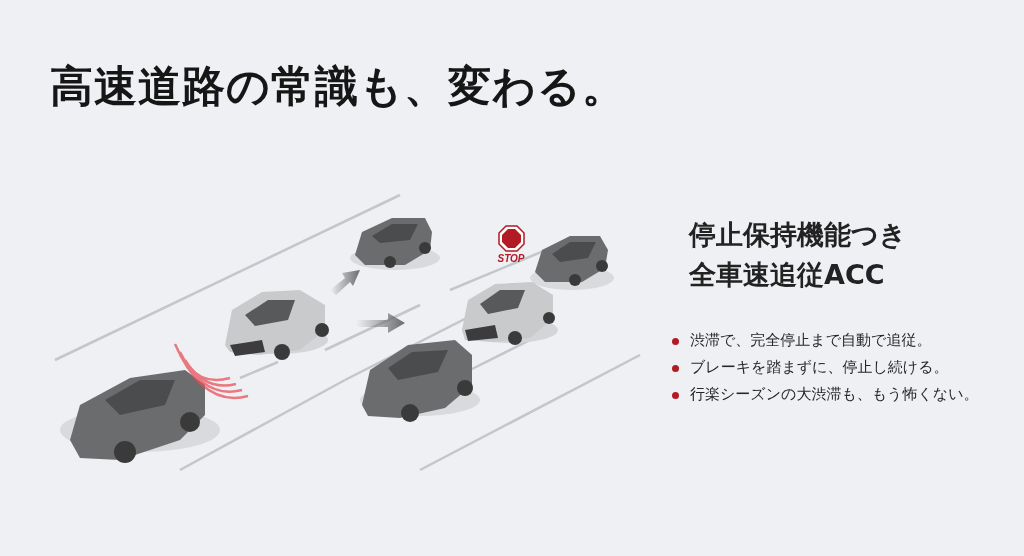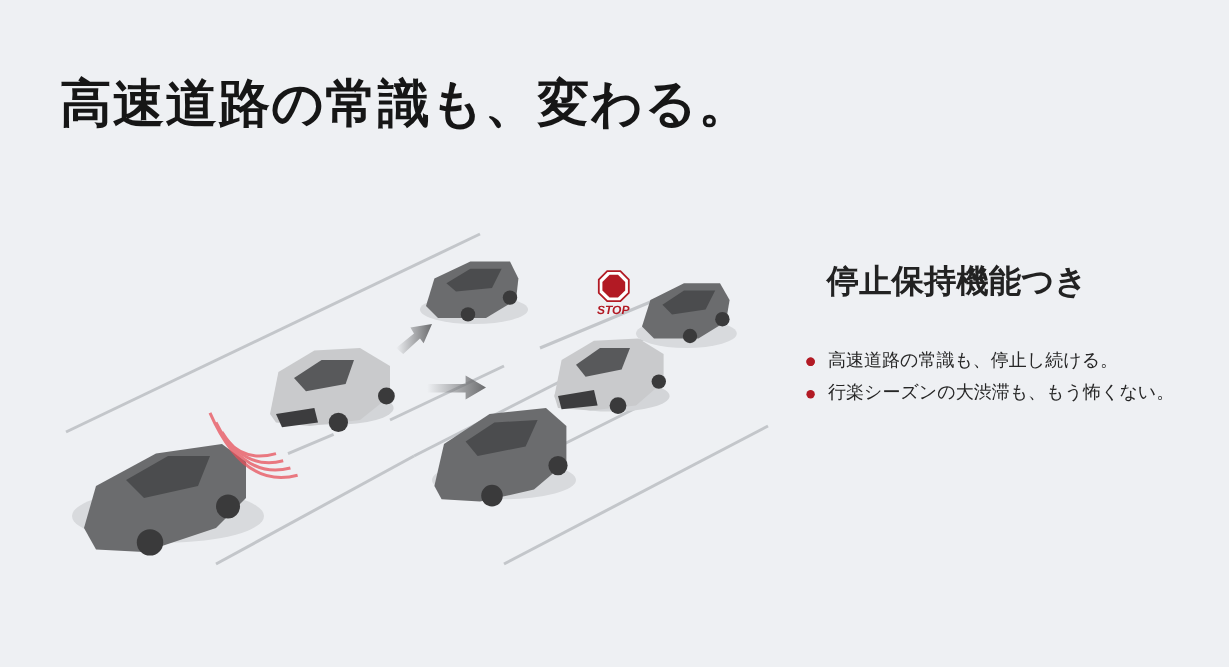--- a/index.html
+++ b/index.html
@@ -127,27 +127,29 @@
       <polygon points="506,226 517,226 524,233 524,244 517,251 506,251 499,244 499,233" fill="#fff" stroke="#b21a24" stroke-width="1.5"></polygon>
       <polygon points="508,229 515,229 521,235 521,242 515,248 508,248 502,242 502,235" fill="#b21a24"></polygon>
       <text x="511" y="262" text-anchor="middle" font-size="10" font-weight="bold" fill="#b21a24" font-family="'Liberation Sans', sans-serif">STOP</text>
     </g>
   </svg>
 </div>
 
 <div class="feature-panel">
   <h2 class="feature-title">
     <span>停止保持機能つき</span>
+    <span>全車速追従ACC</span>
   </h2>
   <ul class="bullets">
     <li>
       <span class="bullet-dot"></span>
+      <span>渋滞で、完全停止まで自動で追従。</span>
     </li>
     <li>
       <span class="bullet-dot"></span>
-      <span>高速道路の常識も、停止し続ける。</span>
+      <span>ブレーキを踏まずに、停止し続ける。</span>
     </li>
     <li>
       <span class="bullet-dot"></span>
       <span>行楽シーズンの大渋滞も、もう怖くない。</span>
     </li>
   </ul>
 </div>
 
 </body></html>

